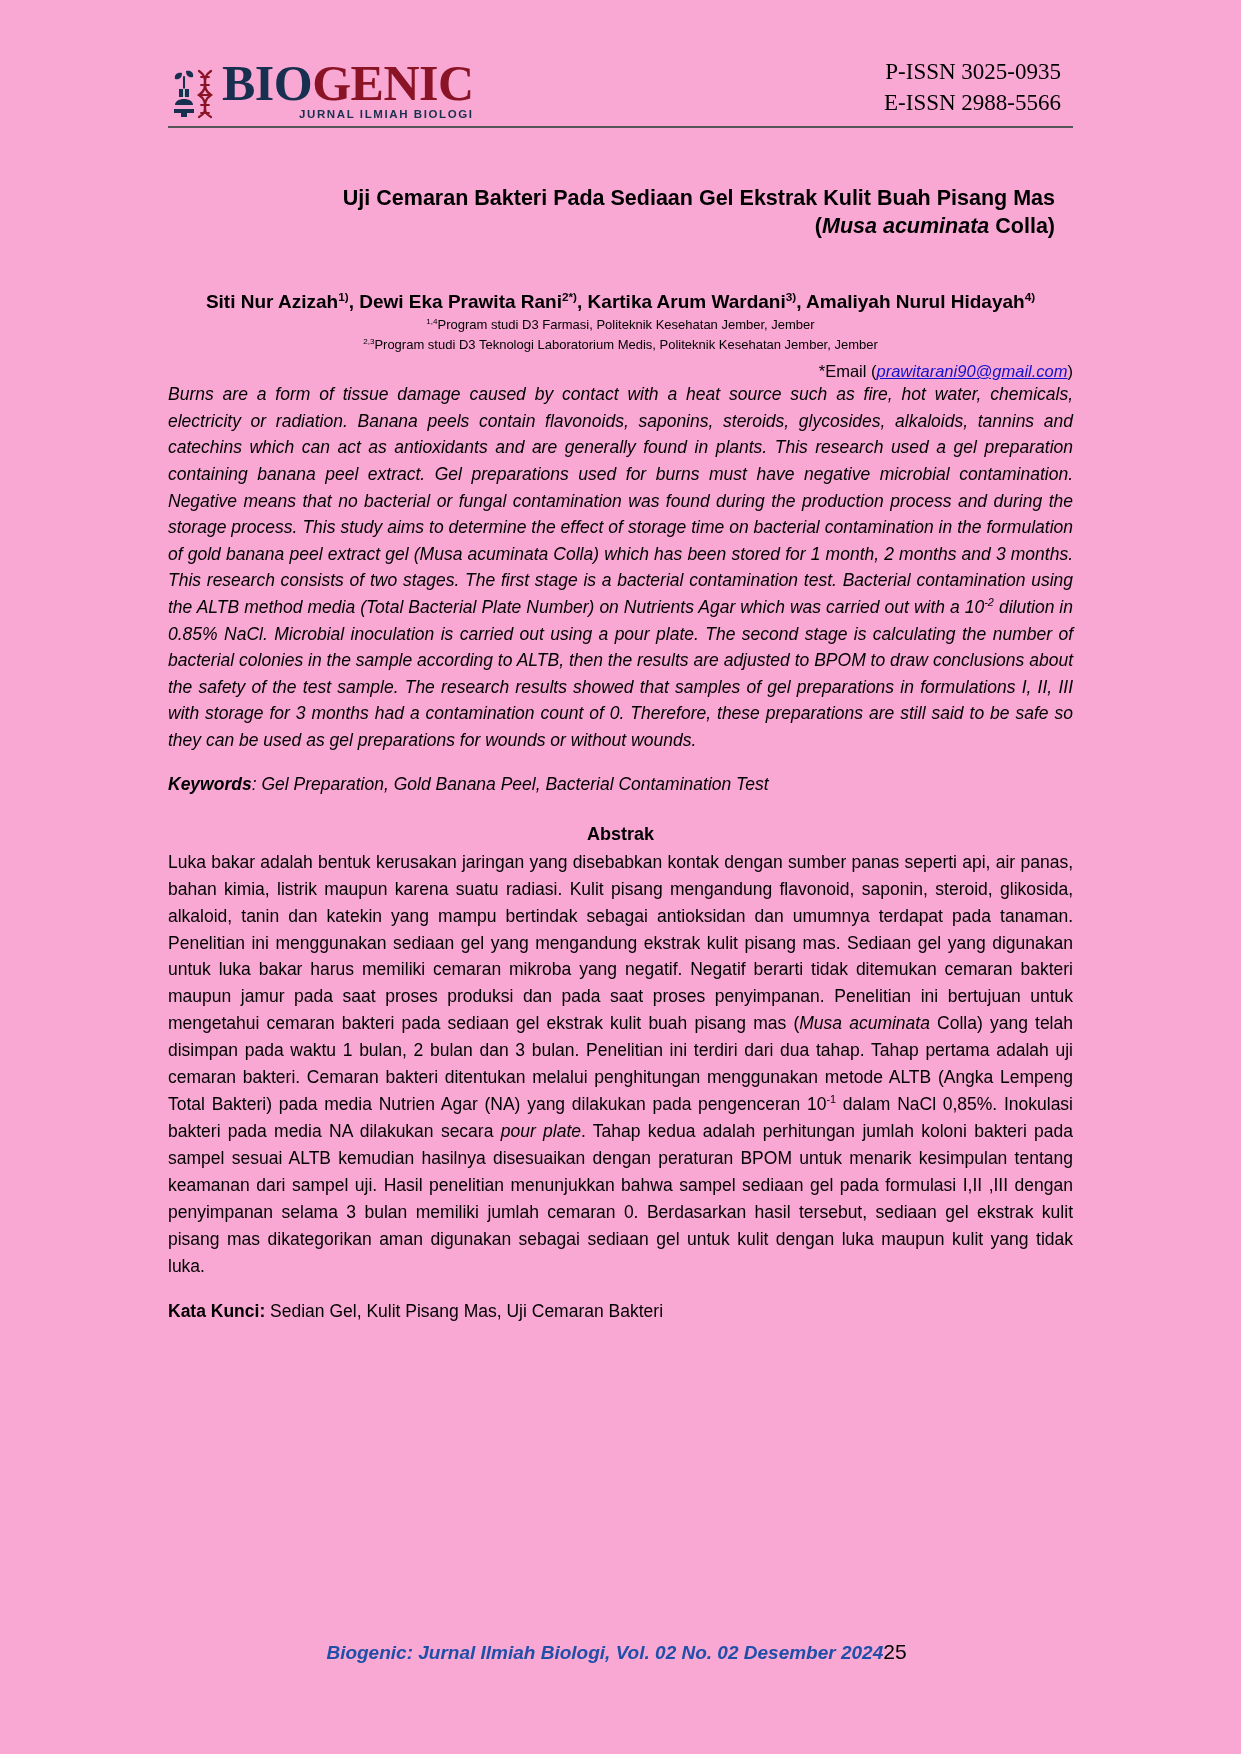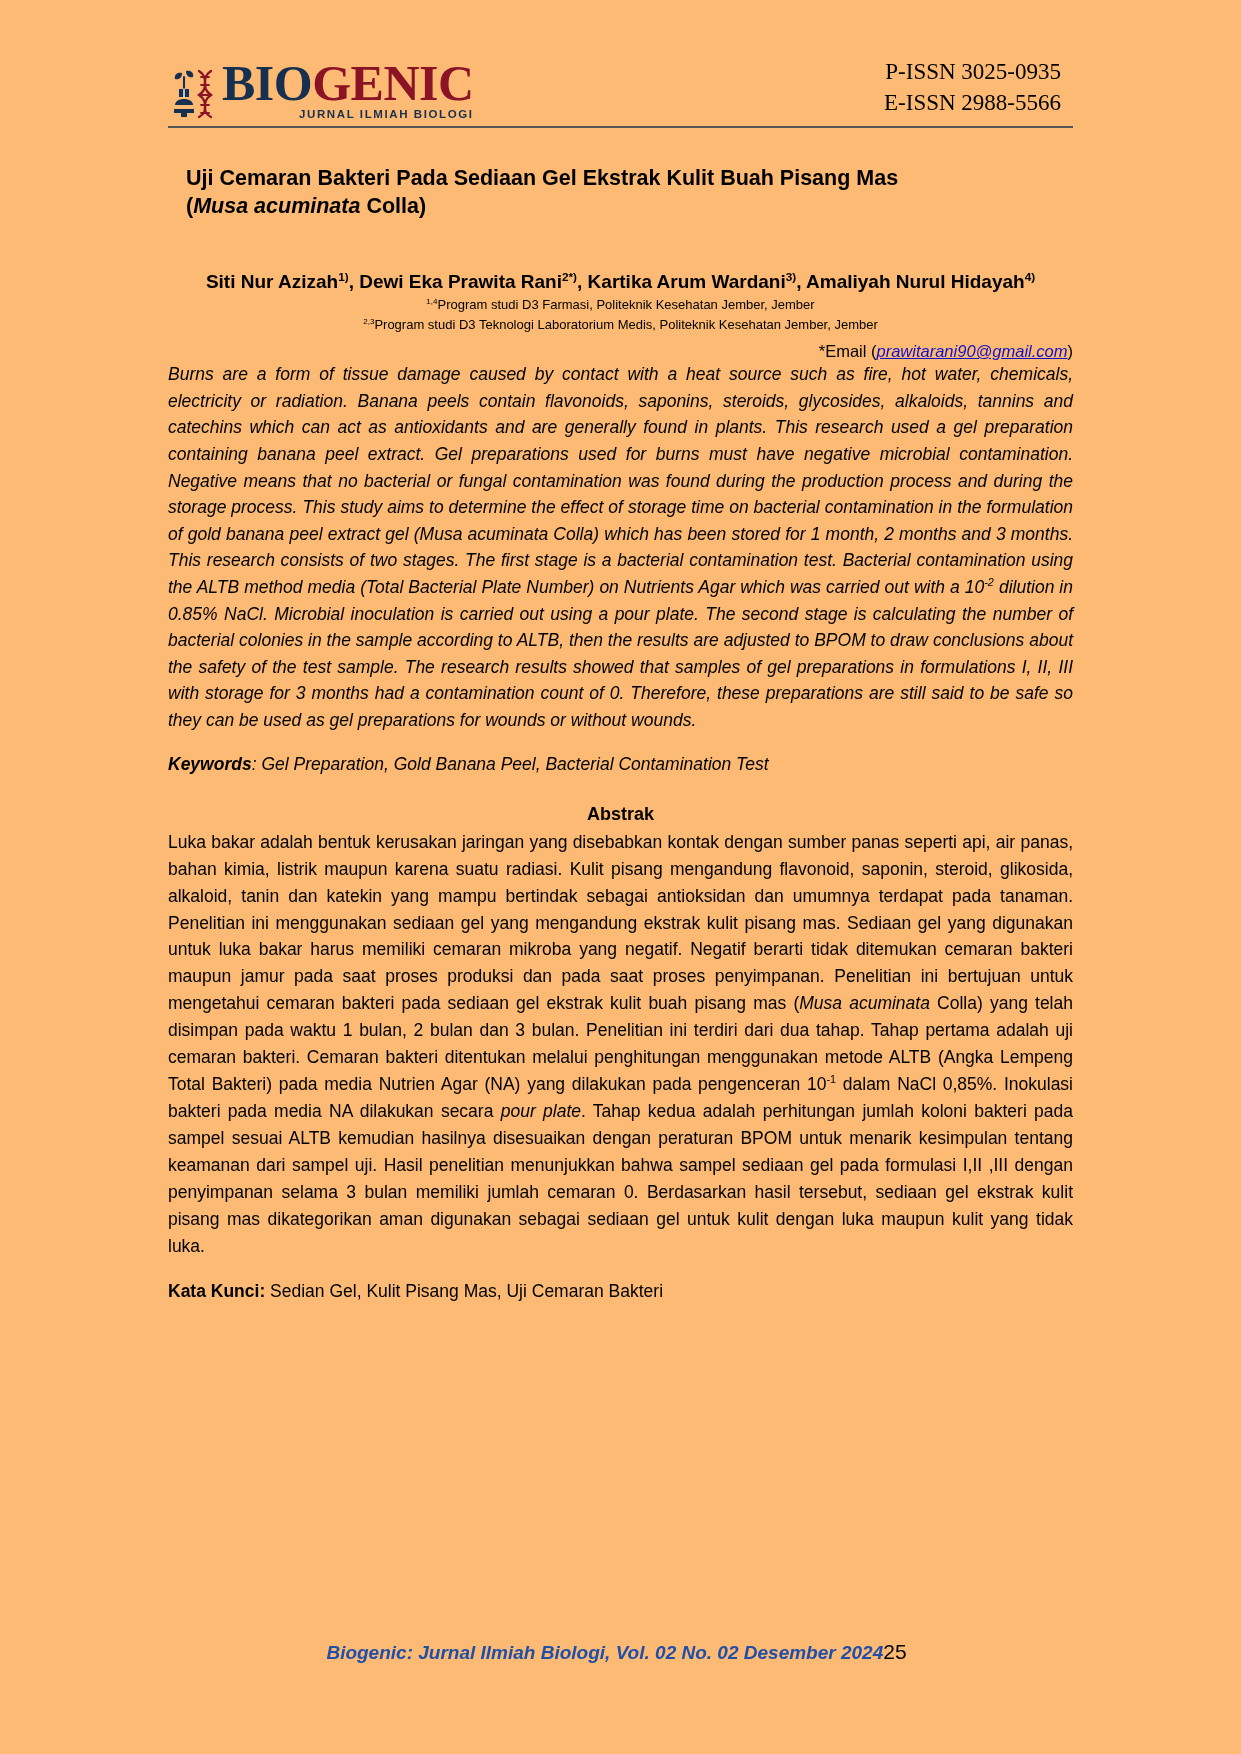--- a/index.html
+++ b/index.html
@@ -9,21 +9,21 @@
   }
   body {
     font-family: "Liberation Sans", sans-serif;
     color: #000000;
   }
   .page {
     position: relative;
     width: 1241px;
     height: 1754px;
     margin: 0 auto;
-    background: #fdba74;
+    background: #f9a8d4;
     overflow: hidden;
     box-sizing: border-box;
   }
   .content {
     position: absolute;
     left: 168px;
     top: 0;
     width: 905px;
   }
 
@@ -81,25 +81,25 @@
   .issn-line { white-space: nowrap; }
   .rule {
     border: none;
     border-top: 2px solid #555555;
     margin: 6px 0 0 0;
     height: 0;
   }
 
   
   .title {
-    text-align: left;
+    text-align: right;
     font-size: 21.5px;
     font-weight: 700;
     line-height: 1.32;
-    margin-top: 36px;
+    margin-top: 56px;
     padding: 0 18px;
   }
   .title .it { font-style: italic; }
 
   
   .authors {
     text-align: center;
     font-size: 19px;
     font-weight: 700;
     line-height: 1.34;

